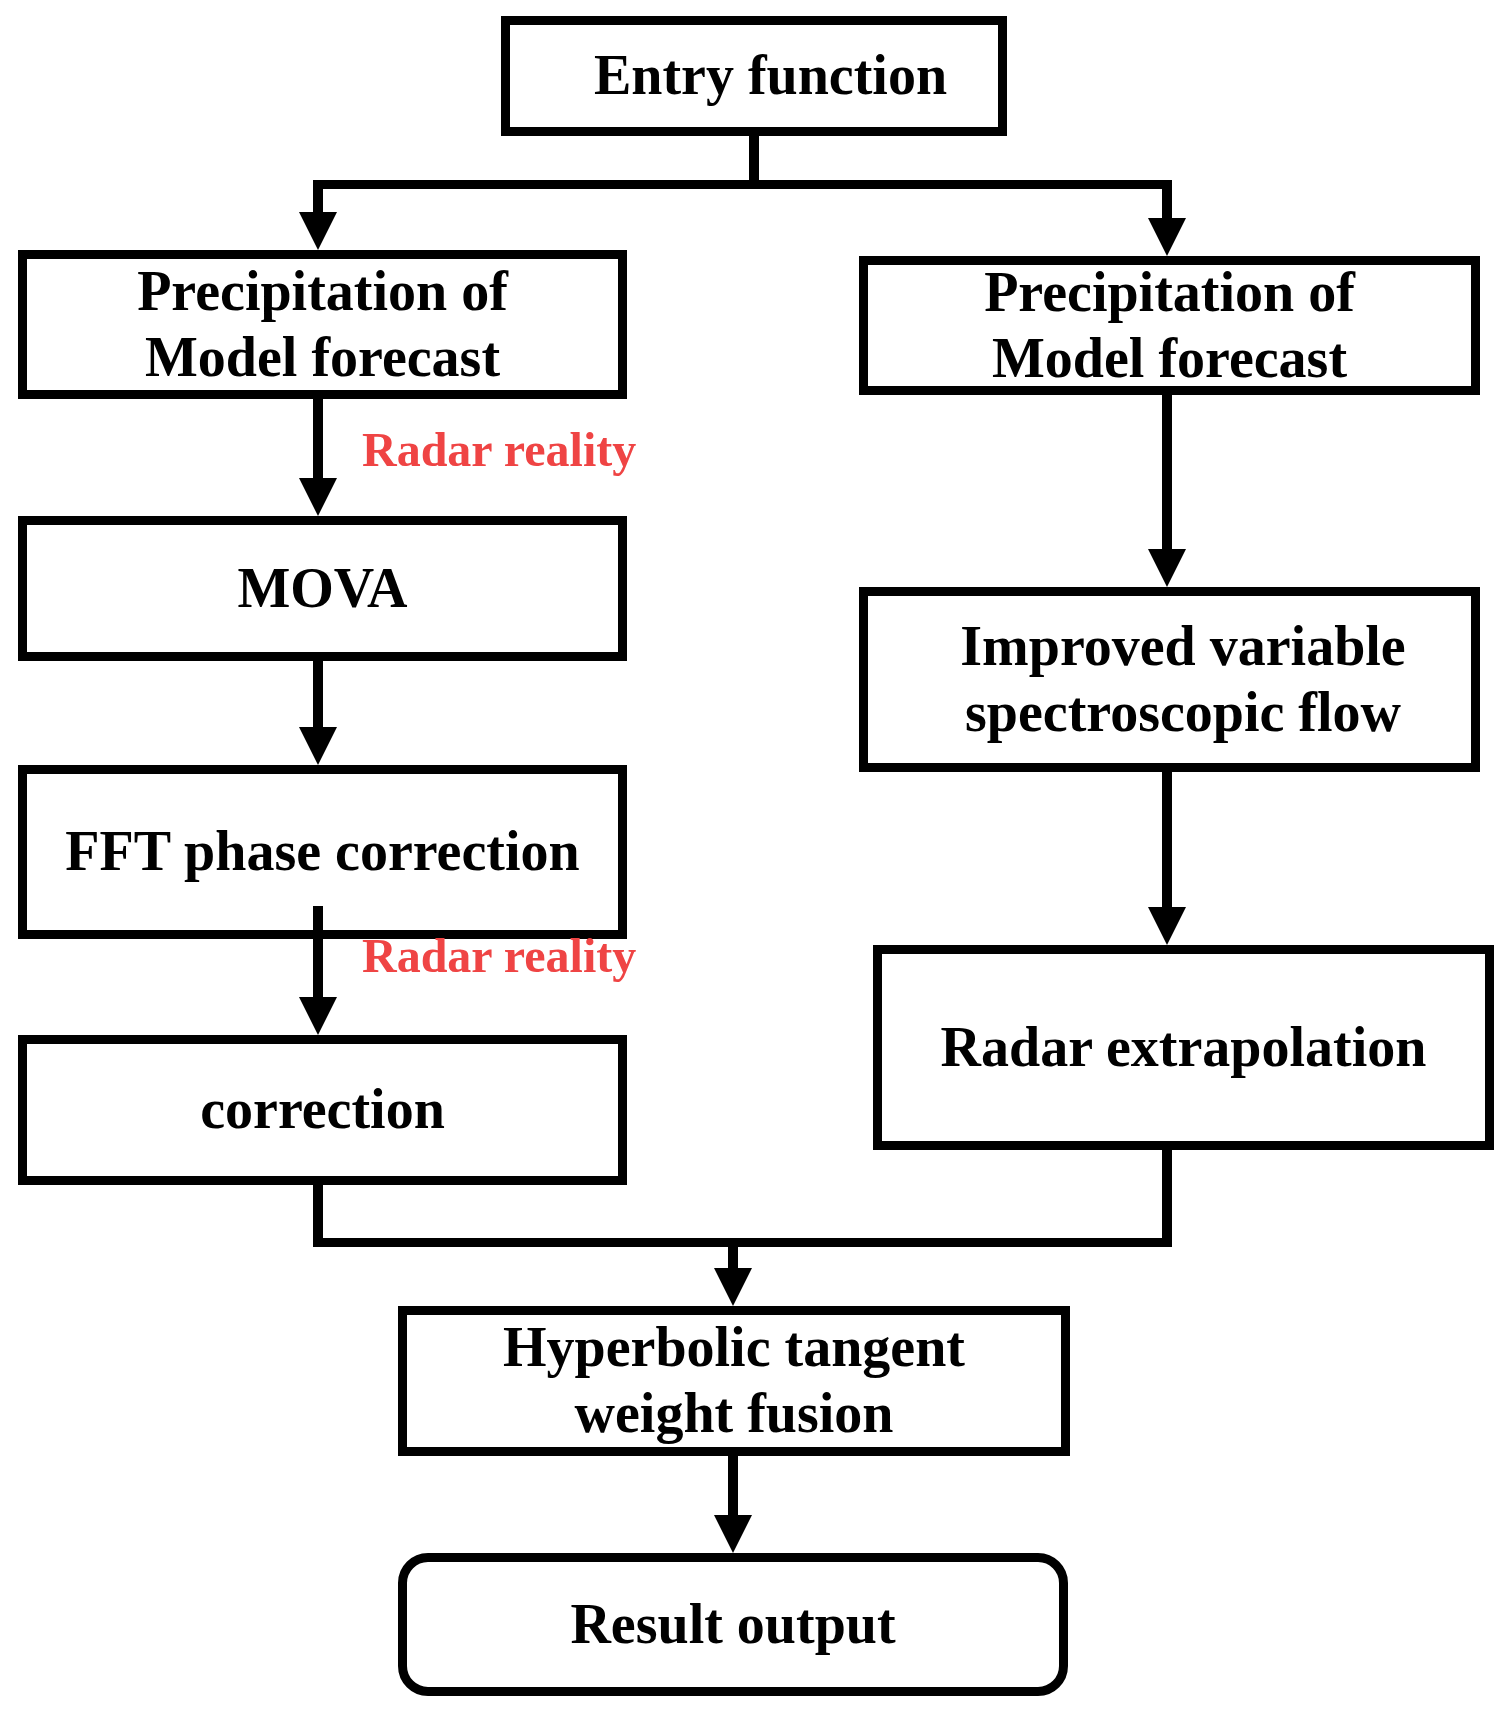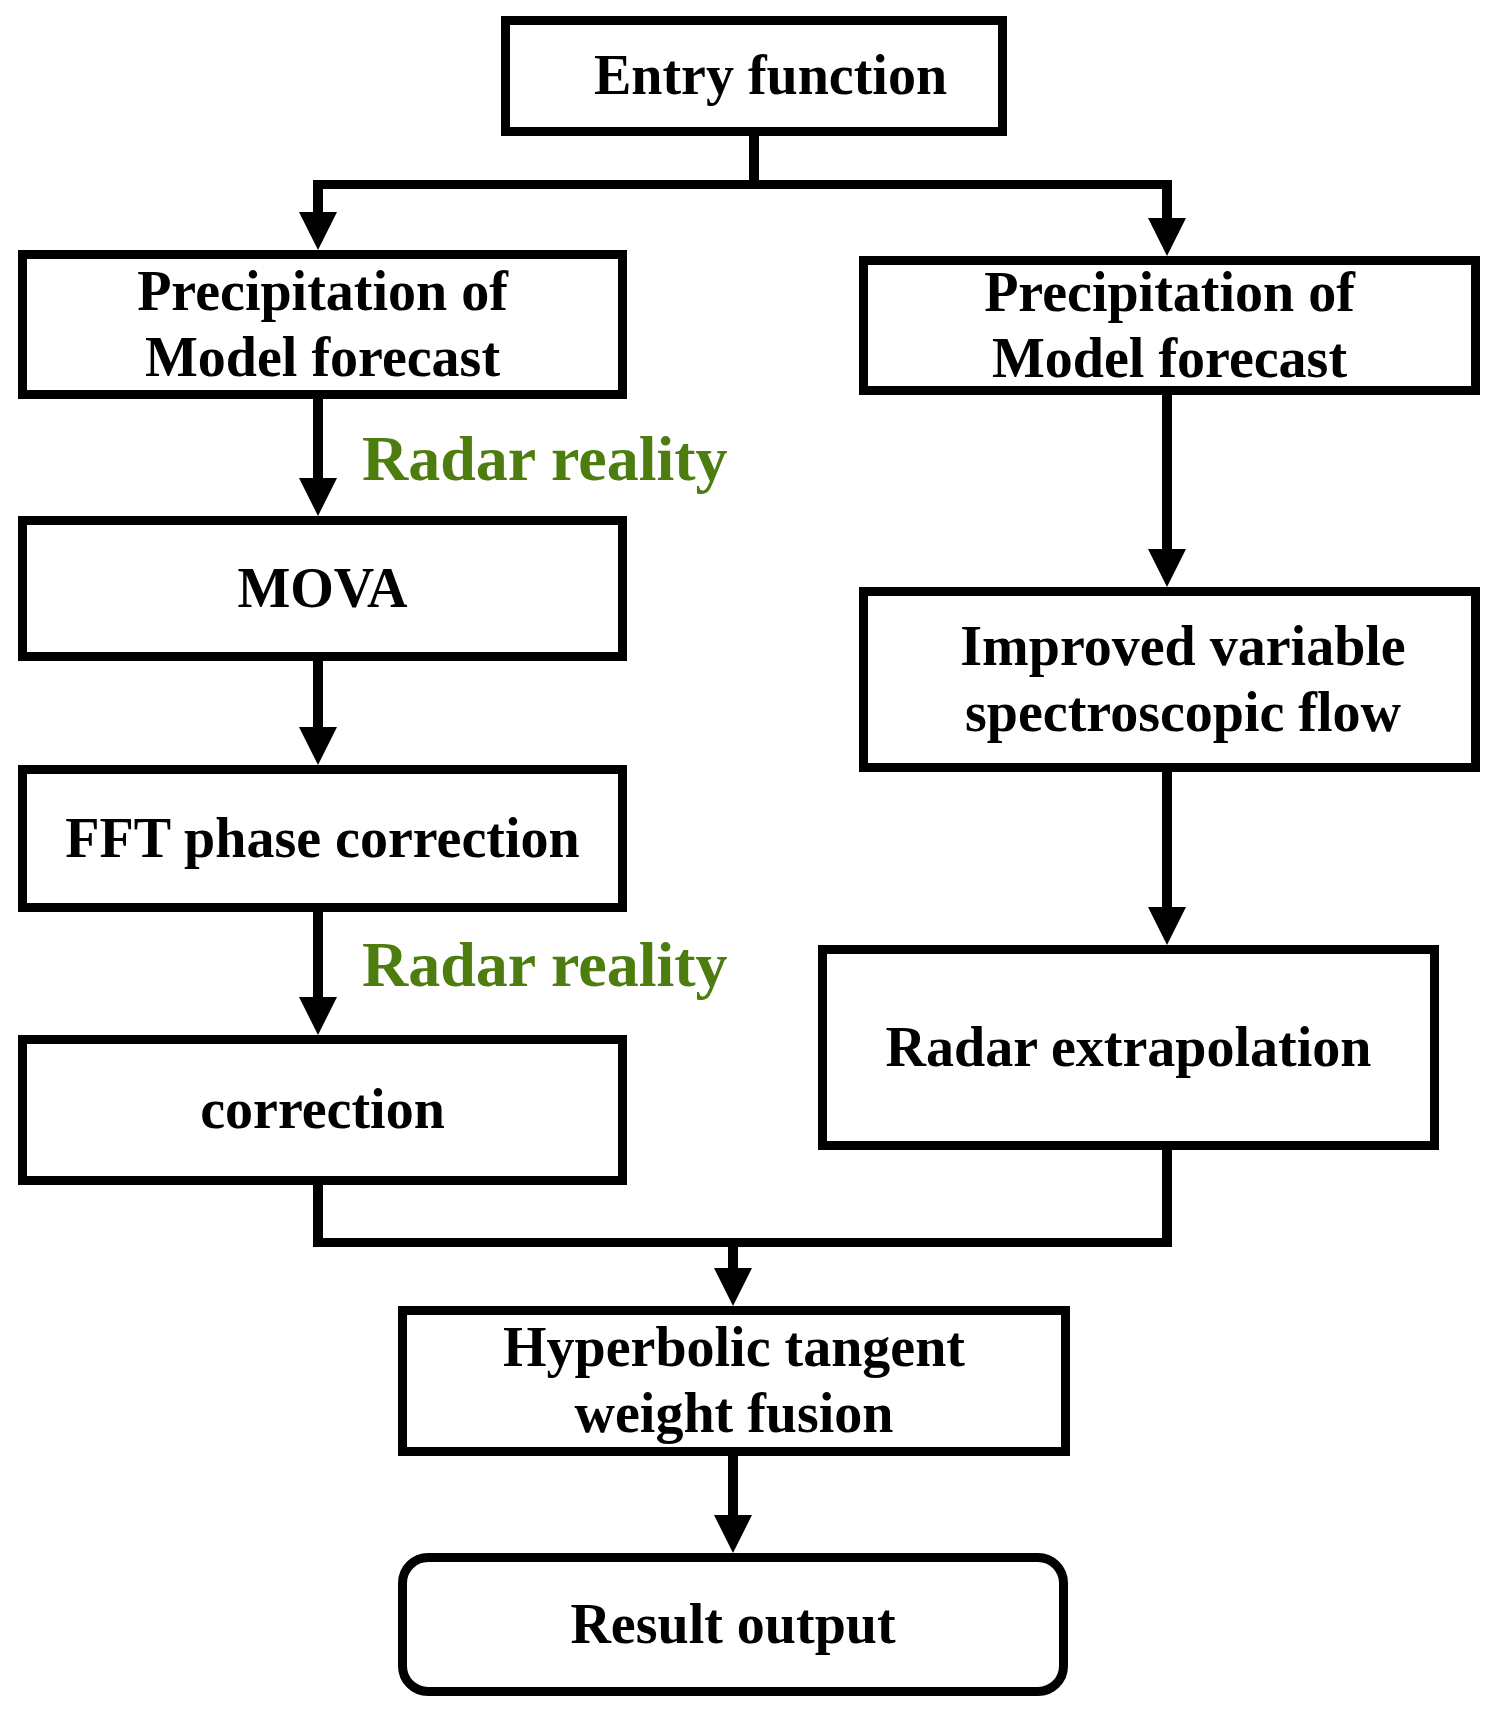--- a/index.html
+++ b/index.html
@@ -38,23 +38,23 @@
   .arrowhead {
     position: absolute;
     width: 0;
     height: 0;
     border-left: 19px solid transparent;
     border-right: 19px solid transparent;
     border-top: 38px solid #000000;
   }
   .edge-label {
     position: absolute;
-    color: #4d7c0f;
+    color: #ef4444;
     font-weight: bold;
-    font-size: 64px;
+    font-size: 48px;
     line-height: 1.1;
     white-space: nowrap;
   }
 </style>
 </head>
 <body>
 
 <div id="canvas">
 
   <div class="box" style="left:501px; top:16px; width:506px; height:120px;padding-left:33px;">
@@ -63,39 +63,39 @@
 
   <div class="box" style="left:18px; top:250px; width:609px; height:149px;">
     <span>Precipitation of</span>
     <span>Model forecast</span>
   </div>
 
   <div class="box" style="left:18px; top:516px; width:609px; height:145px;">
     <span>MOVA</span>
   </div>
 
-  <div class="box" style="left:18px; top:765px; width:609px; height:147px;">
+  <div class="box" style="left:18px; top:765px; width:609px; height:174px;">
     <span>FFT phase correction</span>
   </div>
 
   <div class="box" style="left:18px; top:1035px; width:609px; height:150px;">
     <span>correction</span>
   </div>
 
   <div class="box" style="left:859px; top:256px; width:621px; height:139px;">
     <span>Precipitation of</span>
     <span>Model forecast</span>
   </div>
 
   <div class="box" style="left:859px; top:587px; width:621px; height:185px;padding-left:27px;">
     <span>Improved variable</span>
     <span>spectroscopic flow</span>
   </div>
 
-  <div class="box" style="left:818px; top:945px; width:621px; height:205px;">
+  <div class="box" style="left:873px; top:945px; width:621px; height:205px;">
     <span>Radar extrapolation</span>
   </div>
 
   <div class="box" style="left:398px; top:1306px; width:672px; height:150px;">
     <span>Hyperbolic tangent</span>
     <span>weight fusion</span>
   </div>
 
   <div class="box" style="left:398px; top:1553px; width:670px; height:143px;border-radius:30px;">
     <span>Result output</span>

